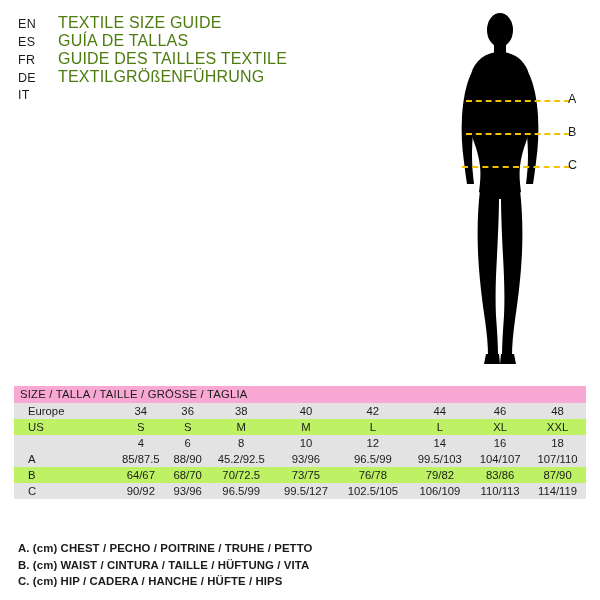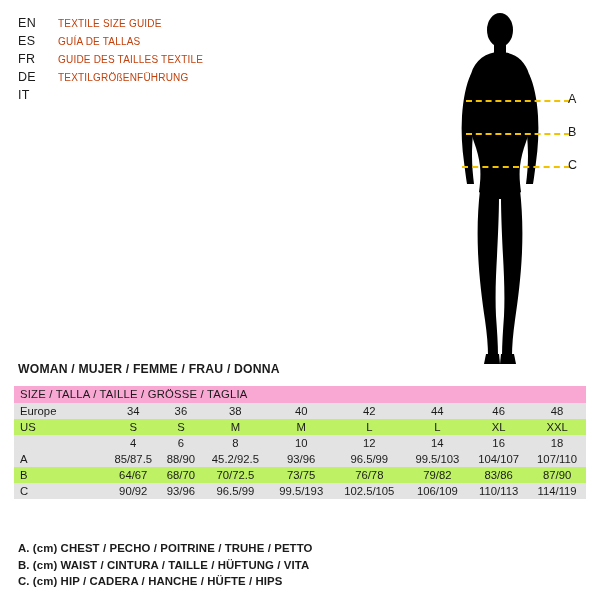--- a/index.html
+++ b/index.html
@@ -34,23 +34,23 @@
     height: 18px;
     line-height: 18px;
   }
   .lang-code {
     width: 40px;
     font-size: 12.5px;
     letter-spacing: 0.3px;
     color: #1b1b1b;
   }
   .lang-title {
-    font-size: 10px;
+    font-size: 16px;
     letter-spacing: 0.2px;
-    color: #c2410c;
+    color: #4d7c0f;
     white-space: nowrap;
   }
 
   
   .figure-wrap {
     position: absolute;
     left: 400px;
     top: 0px;
     width: 200px;
     height: 380px;
@@ -109,21 +109,21 @@
     background: #f9a8d4;
     text-align: left;
     padding-left: 6px;
     font-weight: normal;
     letter-spacing: 0.2px;
     height: 17px;
     line-height: 17px;
   }
   table.size-table td.row-label {
     text-align: left;
-    padding-left: 6px;
+    padding-left: 14px;
     width: 86px;
   }
 
   
   .footnotes {
     position: absolute;
     left: 18px;
     top: 540px;
     width: 560px;
   }
@@ -227,21 +227,20 @@
     <div class="measure-line" style="left: 66px; top: 100px; width: 104px;"></div>
     <div class="measure-label" style="left: 168px; top: 92px;">A</div>
 
     <div class="measure-line" style="left: 66px; top: 133px; width: 104px;"></div>
     <div class="measure-label" style="left: 168px; top: 125px;">B</div>
 
     <div class="measure-line" style="left: 62px; top: 166px; width: 108px;"></div>
     <div class="measure-label" style="left: 168px; top: 158px;">C</div>
   </div>
 
-  <div class="woman-line">WOMAN / MUJER / FEMME / FRAU / DONNA</div>
 
   <table class="size-table">
     <tbody>
       <tr class="header-row">
         <td colspan="9">SIZE / TALLA / TAILLE / GRÖSSE / TAGLIA</td>
       </tr>
       <tr class="shade">
         <td class="row-label">Europe</td>
         <td>34</td>
         <td>36</td>
@@ -294,21 +293,21 @@
         <td>76/78</td>
         <td>79/82</td>
         <td>83/86</td>
         <td>87/90</td>
       </tr>
       <tr class="shade">
         <td class="row-label">C</td>
         <td>90/92</td>
         <td>93/96</td>
         <td>96.5/99</td>
-        <td>99.5/193</td>
+        <td>99.5/127</td>
         <td>102.5/105</td>
         <td>106/109</td>
         <td>110/113</td>
         <td>114/119</td>
       </tr>
     </tbody>
   </table>
 
   <div class="footnotes">
     <div class="footnote">A. (cm) CHEST / PECHO / POITRINE / TRUHE / PETTO</div>

